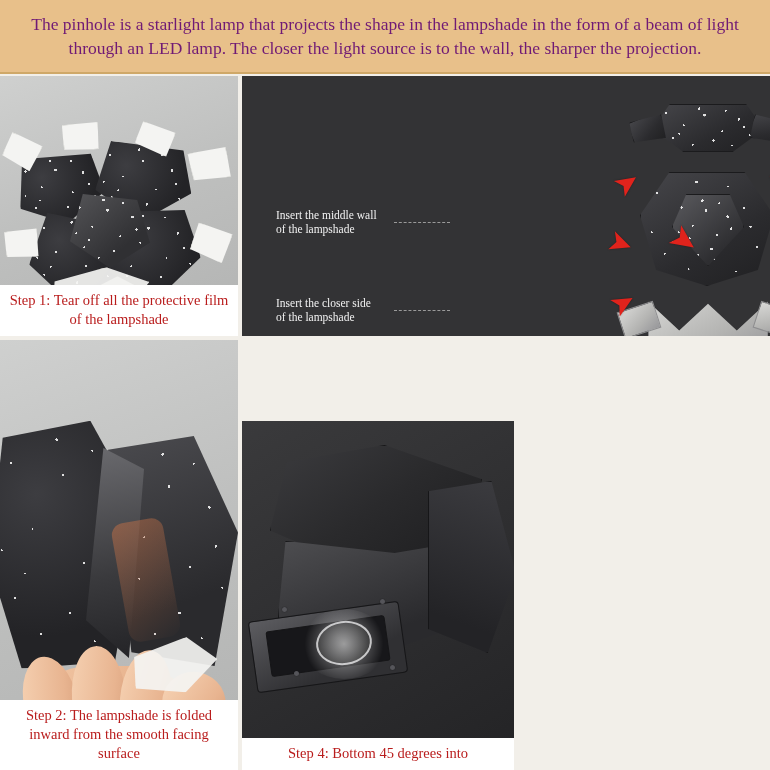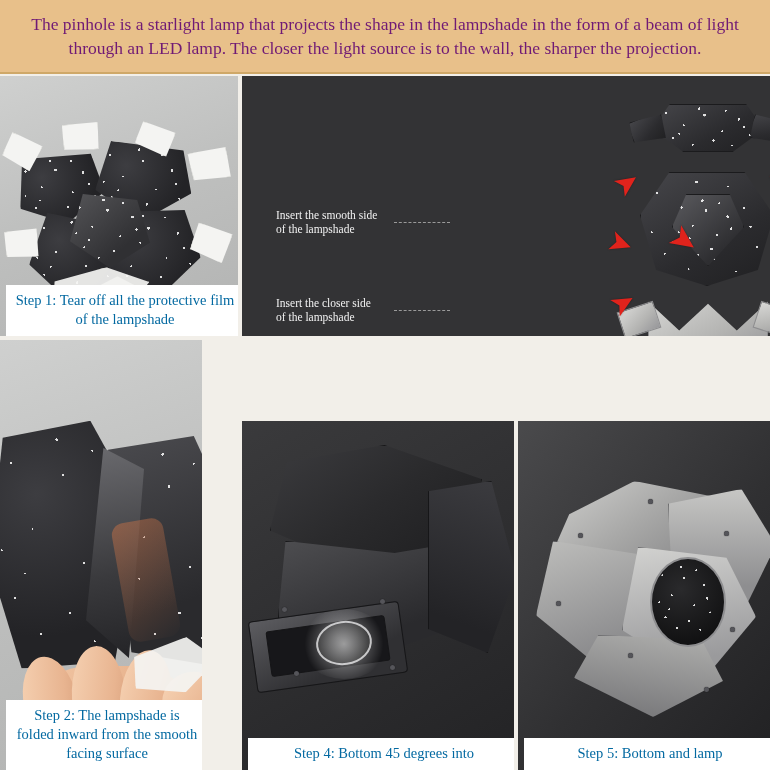--- a/index.html
+++ b/index.html
@@ -55,34 +55,33 @@
     overflow: hidden;
     box-sizing: border-box;
   }
   .caption {
     position: absolute;
     left: 0;
     bottom: 0;
     width: 100%;
     box-sizing: border-box;
     background: #ffffff;
-    color: #0369a1;
+    color: #b91c1c;
     font-size: 14.5px;
     line-height: 19px;
     padding: 6px 8px 7px 8px;
     font-family: "Liberation Serif", serif;
-    margin-left: 6px;
   }
   .caption.c-center { text-align: center; }
   .caption.c-left { text-align: left; }
 
   
   #p1 { left: 0;   top: 0;   width: 238px; height: 260px; }
   #p3 { left: 242px; top: 0; width: 528px; height: 260px; }
-  #p2 { left: 0;   top: 264px; width: 202px; height: 430px; padding-left: 36px; }
+  #p2 { left: 0;   top: 264px; width: 238px; height: 430px; padding-left: 36px; }
   #p4 { left: 242px; top: 345px; width: 272px; height: 349px; padding-left: 16px; }
   #p5 { left: 518px; top: 345px; width: 252px; height: 349px; }
 
   
   .bg-grey {
     position: absolute; inset: 0;
     background: linear-gradient(160deg, #cfd0cf 0%, #bfc0bf 45%, #b2b3b2 100%);
   }
   .bg-dark {
     position: absolute; inset: 0;
@@ -267,21 +266,21 @@
 
       <div class="arrow" style="left:372px; top:92px;  transform:rotate(-35deg);">➤</div>
       <div class="arrow" style="left:524px; top:92px;  transform:rotate(-145deg);">➤</div>
       <div class="arrow" style="left:366px; top:152px; transform:rotate(20deg);">➤</div>
       <div class="arrow" style="left:532px; top:152px; transform:rotate(160deg);">➤</div>
       <div class="arrow" style="left:428px; top:146px; font-size:34px; transform:rotate(35deg);">➤</div>
       <div class="arrow" style="left:368px; top:212px; transform:rotate(-30deg);">➤</div>
       <div class="arrow" style="left:530px; top:212px; transform:rotate(-150deg);">➤</div>
 
       <div class="lbl-left" style="left:34px; top:132px;">
-        <div>Insert the smooth side</div>
+        <div>Insert the middle wall</div>
         <div>of the lampshade</div>
       </div>
       <div class="leader" style="left:152px; top:146px; width:56px;"></div>
 
       <div class="lbl-left" style="left:34px; top:220px;">
         <div>Insert the closer side</div>
         <div>of the lampshade</div>
       </div>
       <div class="leader" style="left:152px; top:234px; width:56px;"></div>
 
@@ -323,39 +322,15 @@
       <div class="glow" style="left:58px; top:188px; width:88px; height:70px;"></div>
 
       <div class="screw" style="left:40px;  top:186px;"></div>
       <div class="screw" style="left:138px; top:178px;"></div>
       <div class="screw" style="left:52px;  top:250px;"></div>
       <div class="screw" style="left:148px; top:244px;"></div>
 
       <div class="caption c-center">Step 4: Bottom 45 degrees into</div>
     </div>
 
-    <div class="panel" id="p5">
-      <div class="bg-dark3"></div>
-
-      <div class="lamp-body" style="left:34px; top:60px; width:170px; height:96px; clip-path:polygon(10% 34%,48% 0,100% 18%,92% 74%,40% 100%,0 74%);"></div>
-      <div class="lamp-body" style="left:150px; top:68px; width:106px; height:120px; background:linear-gradient(180deg,#c6c6c4 0%,#8e8e90 80%); clip-path:polygon(0 12%,68% 0,100% 46%,70% 100%,4% 80%);"></div>
-      <div class="lamp-body" style="left:18px; top:120px; width:120px; height:126px; background:linear-gradient(160deg,#bdbdbb 0%,#8a8a8c 80%); clip-path:polygon(14% 0,82% 10%,100% 60%,54% 100%,0 58%);"></div>
-      <div class="lamp-body" style="left:104px; top:126px; width:132px; height:132px; background:linear-gradient(170deg,#d2d2d0 0%,#9a9a9c 80%); clip-path:polygon(12% 0,78% 8%,100% 52%,60% 100%,0 62%);"></div>
-      <div class="lamp-body" style="left:56px; top:214px; width:150px; height:80px; background:linear-gradient(190deg,#b0b0ae 0%,#7c7c7e 85%); clip-path:polygon(16% 0,84% 6%,98% 56%,52% 100%,0 52%);"></div>
-
-      <div class="hole" style="left:132px; top:136px; width:72px; height:86px; border-radius:50%;"></div>
-      <div style="position:absolute; left:136px; top:140px; width:64px; height:78px; border-radius:50%; overflow:hidden;">
-        <div class="speckle"></div>
-      </div>
-
-      <div class="screw" style="left:60px;  top:112px;"></div>
-      <div class="screw" style="left:130px; top:78px;"></div>
-      <div class="screw" style="left:206px; top:110px;"></div>
-      <div class="screw" style="left:38px;  top:180px;"></div>
-      <div class="screw" style="left:110px; top:232px;"></div>
-      <div class="screw" style="left:212px; top:206px;"></div>
-      <div class="screw" style="left:186px; top:266px;"></div>
-
-      <div class="caption c-center">Step 5: Bottom and lamp</div>
-    </div>
 
   </div>
 </div>
 
 </body></html>

